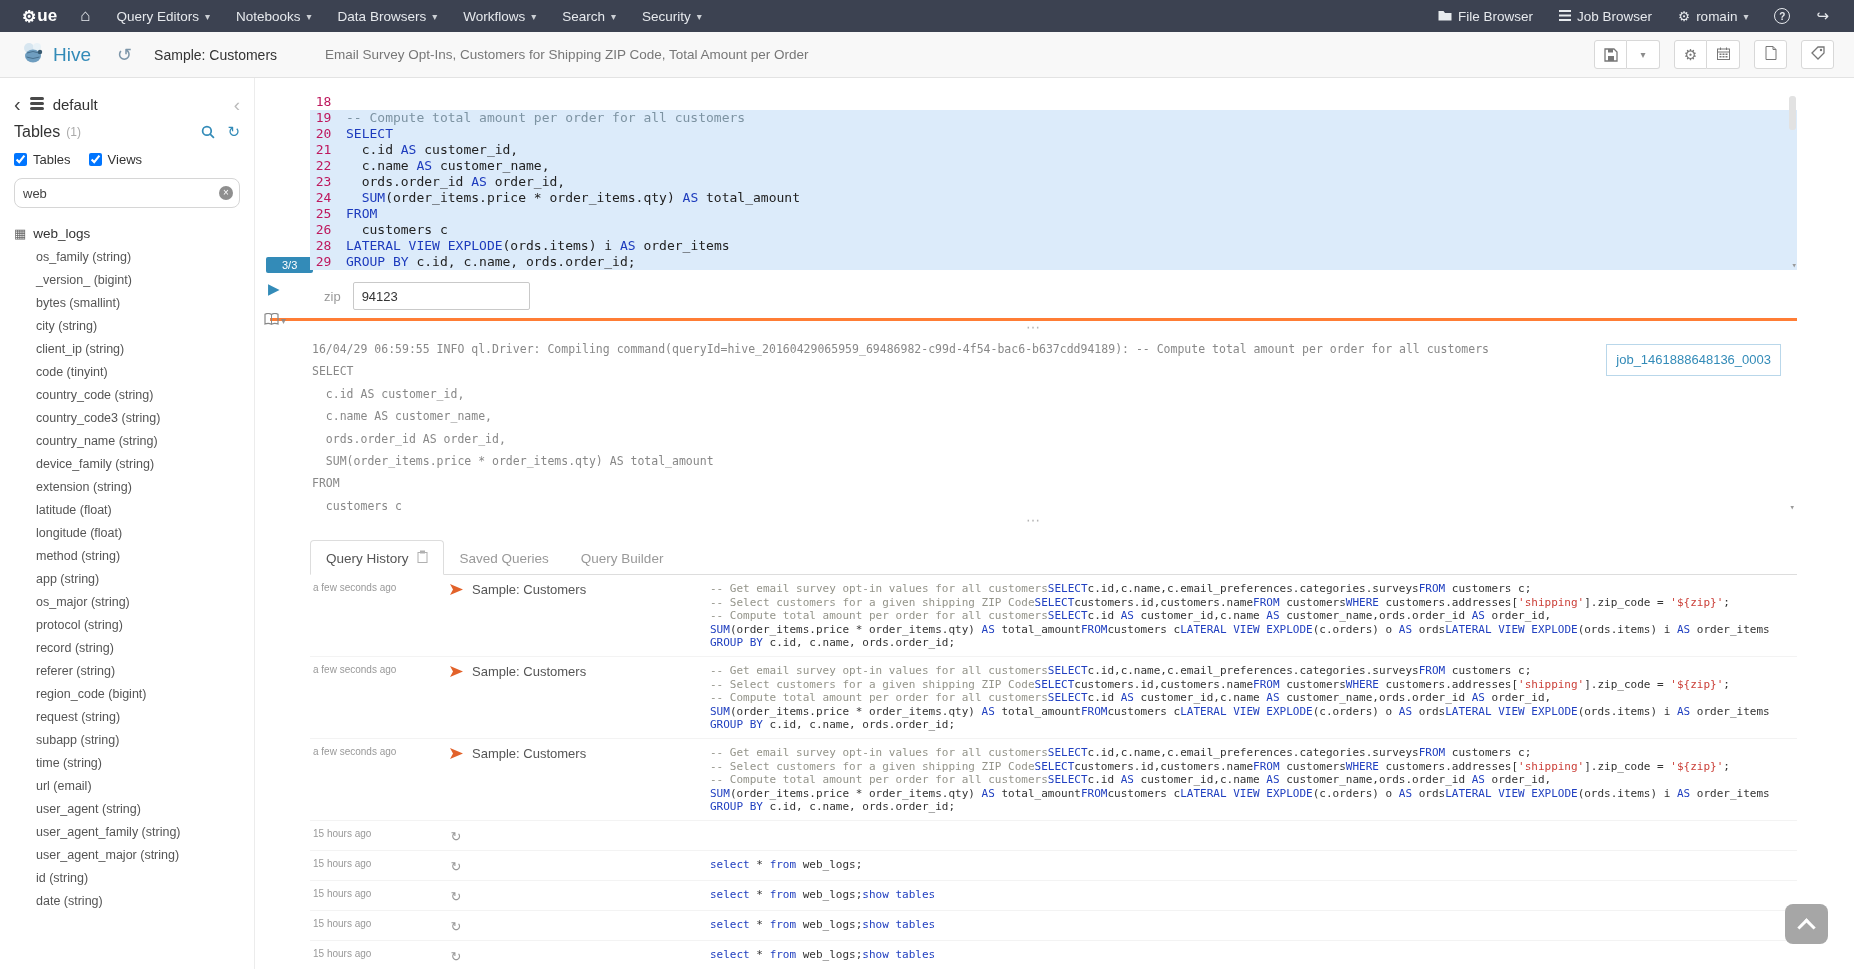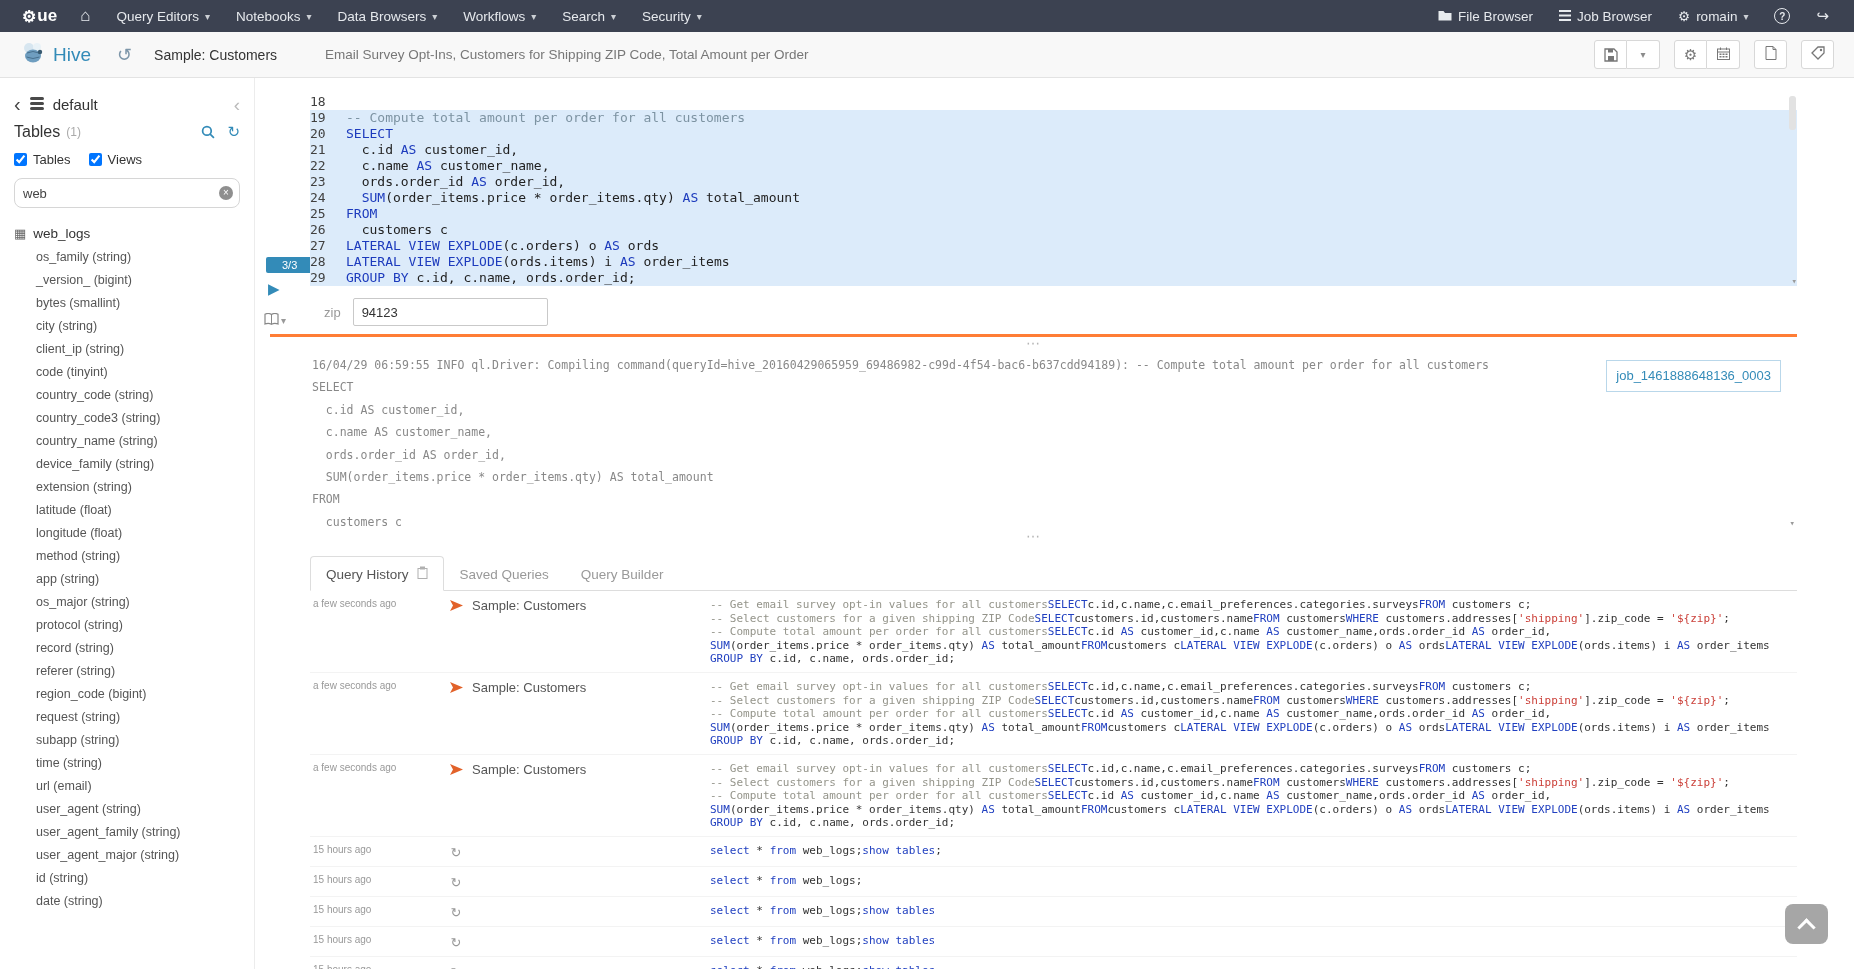--- a/index.html
+++ b/index.html
@@ -54,32 +54,32 @@
   .col-item{font-size:12.5px;color:#555;line-height:23px;padding-left:22px;white-space:nowrap;cursor:pointer}
 
   
   .snippet{position:relative;margin-left:40px}
   .result-badge{position:absolute;left:-44px;top:163px;background:#338bb8;color:#fff;font-size:11px;padding:2px 16px;border-radius:2px}
   .play-btn{position:absolute;left:-42px;top:187px;color:#338bb8;font-size:15px;cursor:pointer;line-height:1}
   .book-btn{position:absolute;left:-46px;top:219px;color:#888;cursor:pointer;display:flex;align-items:center;gap:2px}
   .editor{position:relative;font-family:"DejaVu Sans Mono",monospace;font-size:13px;line-height:16px;color:#222;cursor:text}
   .ed-line{display:flex;height:16px;white-space:pre}
   .ed-line.sel{background:#dcebfa}
-  .gutter{width:36px;flex:none;text-align:left;padding-right:9px;color:#404040;user-select:none}
+  .gutter{width:36px;flex:none;text-align:center;padding-right:9px;color:#be185d;user-select:none}
   .code{white-space:pre}
   .editor .tk-k{color:#1d3bbd}
   .editor .tk-c{color:#7d93a2}
   .editor .tk-p{color:#222}
   .ed-scrollbar{position:absolute;right:0;top:0;bottom:0;width:9px}
   .ed-scrollbar .thumb{position:absolute;top:2px;right:1px;width:7px;height:34px;background:#e2e2e2;border-radius:3px}
   .sb-arrow{position:absolute;bottom:0;right:0;font-size:9px;color:#9a9a9a;line-height:1}
 
   .var-row{display:flex;align-items:center;gap:12px;margin:12px 0 0;padding-left:14px;height:28px}
   .var-label{color:#999;font-size:13px}
-  .var-input{width:195px;height:28px;border:1px solid #c9c9c9;border-radius:2px;font-size:13px;color:#333;padding:0 8px;font-family:"Liberation Sans",sans-serif}
+  .var-input{width:177px;height:28px;border:1px solid #c9c9c9;border-radius:2px;font-size:13px;color:#333;padding:0 8px;font-family:"Liberation Sans",sans-serif}
   .progress-bar{height:3px;background:#ff7d35;margin:8px 0 0 -40px}
 
   .resize-handle{text-align:center;color:#b5b5b5;font-size:14px;letter-spacing:1px;height:15px;line-height:13px;cursor:row-resize}
 
   
   .log-area{position:relative;margin-left:40px;font-family:"DejaVu Sans Mono",monospace;font-size:11.5px;color:#888;line-height:22.4px;height:178px;overflow:hidden;padding:2px 0 0 2px}
   .log-line{white-space:pre;overflow:hidden}
   .job-link{position:absolute;right:16px;top:8px;border:1px solid #b9d7ea;color:#338bb8;font-size:13px;padding:4px 9px;font-family:"Liberation Sans",sans-serif;background:#fff;cursor:pointer}
   .log-sb-arrow{position:absolute;bottom:2px;right:2px;font-size:9px;color:#9a9a9a;line-height:1}
 
@@ -331,21 +331,20 @@
         <div>
             <div class="ed-line"><span class="gutter">18</span><span class="code"></span></div>
             <div class="ed-line sel"><span class="gutter">19</span><span class="code"><span class="tk-c">-- Compute total amount per order for all customers</span></span></div>
             <div class="ed-line sel"><span class="gutter">20</span><span class="code"><span class="tk-k">SELECT</span></span></div>
             <div class="ed-line sel"><span class="gutter">21</span><span class="code"><span class="tk-p">  c.id </span><span class="tk-k">AS</span><span class="tk-p"> customer_id,</span></span></div>
             <div class="ed-line sel"><span class="gutter">22</span><span class="code"><span class="tk-p">  c.name </span><span class="tk-k">AS</span><span class="tk-p"> customer_name,</span></span></div>
             <div class="ed-line sel"><span class="gutter">23</span><span class="code"><span class="tk-p">  ords.order_id </span><span class="tk-k">AS</span><span class="tk-p"> order_id,</span></span></div>
             <div class="ed-line sel"><span class="gutter">24</span><span class="code"><span class="tk-p">  </span><span class="tk-k">SUM</span><span class="tk-p">(order_items.price * order_items.qty) </span><span class="tk-k">AS</span><span class="tk-p"> total_amount</span></span></div>
             <div class="ed-line sel"><span class="gutter">25</span><span class="code"><span class="tk-k">FROM</span></span></div>
             <div class="ed-line sel"><span class="gutter">26</span><span class="code"><span class="tk-p">  customers c</span></span></div>
-            <div class="ed-line sel"><span class="gutter">27</span><span class="code"><span class="tk-k">LATERAL VIEW EXPLODE</span><span class="tk-p">(c.orders) o </span><span class="tk-k">AS</span><span class="tk-p"> ords</span></span></div>
             <div class="ed-line sel"><span class="gutter">28</span><span class="code"><span class="tk-k">LATERAL VIEW EXPLODE</span><span class="tk-p">(ords.items) i </span><span class="tk-k">AS</span><span class="tk-p"> order_items</span></span></div>
             <div class="ed-line sel"><span class="gutter">29</span><span class="code"><span class="tk-k">GROUP BY</span><span class="tk-p"> c.id, c.name, ords.order_id;</span></span></div>
           </div>
         <div class="ed-scrollbar">
           <span class="thumb"></span>
           <span class="sb-arrow">▾</span>
         </div>
       </div>
       <div class="var-row">
         <span class="var-label">zip</span>
@@ -428,23 +427,20 @@
             <div class="sql-line"><span class="tk-c">-- Select customers for a given shipping ZIP Code</span><span class="tk-k">SELECT</span><span class="tk-p">customers.id,customers.name</span><span class="tk-k">FROM</span><span class="tk-p"> customers</span><span class="tk-k">WHERE</span><span class="tk-p"> customers.addresses[</span><span class="tk-s">'shipping'</span><span class="tk-p">].zip_code = </span><span class="tk-s">'${zip}'</span><span class="tk-p">;</span></div>
             <div class="sql-line"><span class="tk-c">-- Compute total amount per order for all customers</span><span class="tk-k">SELECT</span><span class="tk-p">c.id </span><span class="tk-k">AS</span><span class="tk-p"> customer_id,c.name </span><span class="tk-k">AS</span><span class="tk-p"> customer_name,ords.order_id </span><span class="tk-k">AS</span><span class="tk-p"> order_id,</span></div>
             <div class="sql-line"><span class="tk-k">SUM</span><span class="tk-p">(order_items.price * order_items.qty) </span><span class="tk-k">AS</span><span class="tk-p"> total_amount</span><span class="tk-k">FROM</span><span class="tk-p">customers c</span><span class="tk-k">LATERAL VIEW EXPLODE</span><span class="tk-p">(c.orders) o </span><span class="tk-k">AS</span><span class="tk-p"> ords</span><span class="tk-k">LATERAL VIEW EXPLODE</span><span class="tk-p">(ords.items) i </span><span class="tk-k">AS</span><span class="tk-p"> order_items</span></div>
             <div class="sql-line"><span class="tk-k">GROUP BY</span><span class="tk-p"> c.id, c.name, ords.order_id;</span></div>
           </div>
         </div>
         <div class="h-row">
           <div class="h-time">15 hours ago</div>
           <div class="h-icon"><span class="refresh-glyph">↻</span></div>
           <div class="h-name"></div>
-          <div class="h-sql sqlprev">
-            <div class="sql-line"><span class="tk-k">select</span><span class="tk-p"> * </span><span class="tk-k">from</span><span class="tk-p"> web_logs;</span><span class="tk-k">show tables</span><span class="tk-p">;</span></div>
-          </div>
         </div>
         <div class="h-row">
           <div class="h-time">15 hours ago</div>
           <div class="h-icon"><span class="refresh-glyph">↻</span></div>
           <div class="h-name"></div>
           <div class="h-sql sqlprev">
             <div class="sql-line"><span class="tk-k">select</span><span class="tk-p"> * </span><span class="tk-k">from</span><span class="tk-p"> web_logs;</span></div>
           </div>
         </div>
         <div class="h-row">

